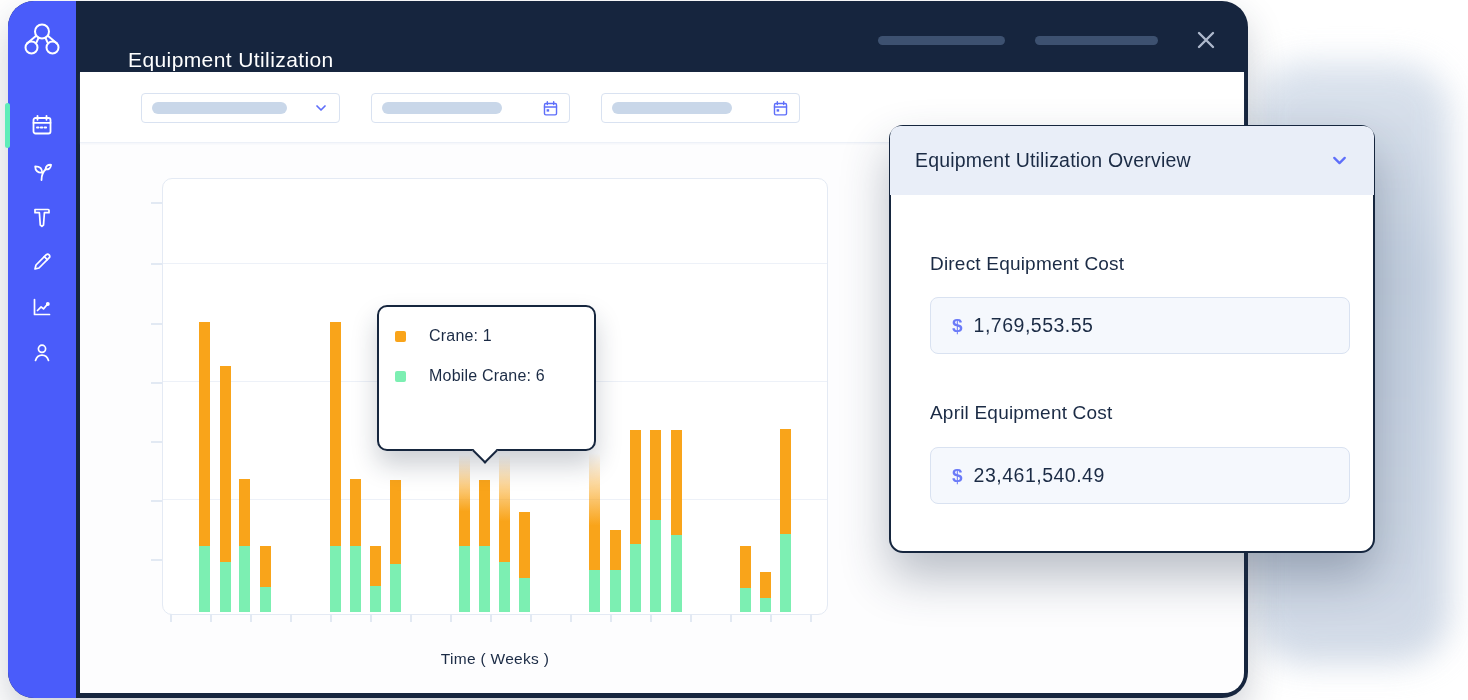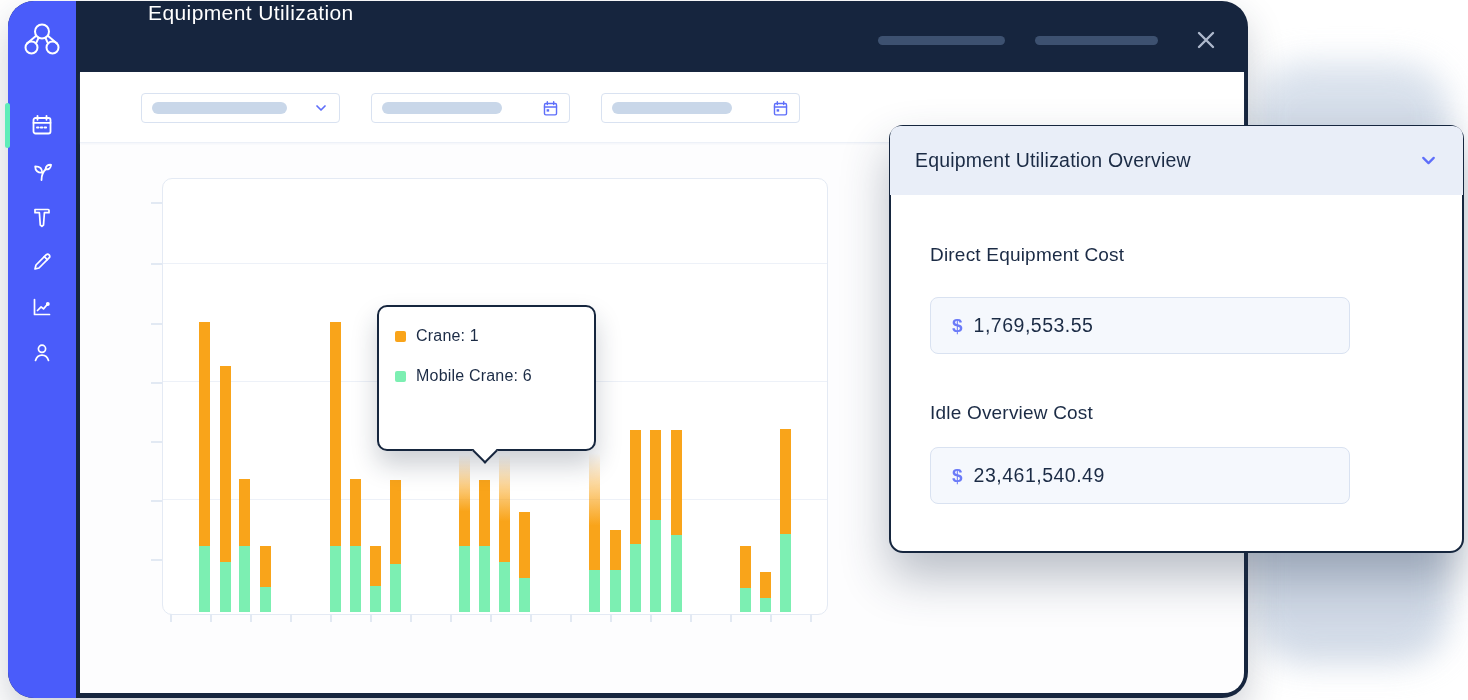--- a/index.html
+++ b/index.html
@@ -13,21 +13,21 @@
           filter:blur(16px); opacity:.85; }
 
   
   .dialog { position:absolute; left:8px; top:1px; width:1240px; height:697px;
             background:#16253E; border-radius:26px; box-shadow:0 16px 36px rgba(30,45,70,.22); }
 
   .content { position:absolute; left:72px; top:71px; right:4px; bottom:5px;
              background:#fdfdfe; border-radius:0 0 20px 0; overflow:hidden; }
 
   
-  .dlg-header { position:absolute; left:80px; top:0; right:0; height:71px; display:flex; align-items:flex-start; }
+  .dlg-header { position:absolute; left:60px; top:0; right:0; height:71px; display:flex; align-items:flex-end; }
   .dlg-title { margin-left:60px; font-size:21px; letter-spacing:.4px; color:#fff; font-weight:500; }
   .hskel { position:absolute; top:35px; height:9px; border-radius:5px; background:#3D5170; }
   .hskel.a { left:870px; width:127px; }
   .hskel.b { left:1027px; width:123px; }
   .close-btn { position:absolute; left:1186px; top:27px; width:24px; height:24px; cursor:pointer; }
 
   
   .sidebar { position:absolute; left:0; top:0; width:68px; height:697px; background:#4A5CFA;
              border-radius:26px 0 0 26px; }
   .logo { position:absolute; left:14px; top:18px; }
@@ -58,39 +58,39 @@
   .xlabel { position:absolute; left:162px; top:650px; width:666px; text-align:center;
             font-size:15.5px; font-weight:500; letter-spacing:.3px; color:#1B2B45; }
 
   
   .tooltip { position:absolute; left:377px; top:305px; width:219px; height:146px; background:#fff;
              border:2.5px solid #16263E; border-radius:10px; box-shadow:0 14px 26px rgba(23,37,60,.22); }
   .tt-head { height:43px; background:#16263E; border-radius:6px 6px 0 0; display:flex; align-items:center;
              gap:12px; padding:0 0 0 13px; margin:-1px; }
   .tt-date { font-size:13.5px; letter-spacing:.3px; color:#E3E9F2; }
   .tt-body { padding:20px 16px 0 16px; }
-  .tt-row { display:flex; align-items:center; gap:10px; margin-bottom:22px; }
+  .tt-row { display:flex; align-items:center; gap:23px; margin-bottom:22px; }
   .tt-swatch { width:11px; height:11px; border-radius:2px; flex:none; }
   .tt-text { font-size:16px; font-weight:500; color:#1B2B45; letter-spacing:.2px; }
   .tt-tip { position:absolute; left:97px; bottom:-11px; width:18px; height:18px; background:#fff;
             border-right:2.5px solid #16263E; border-bottom:2.5px solid #16263E; transform:rotate(45deg); }
 
   
-  .panel { position:absolute; left:889px; top:125px; width:575px; height:428px; background:#fff;
+  .panel { position:absolute; left:889px; top:125px; width:486px; height:428px; background:#fff;
            border:2.5px solid #16263E; border-radius:14px; box-shadow:0 24px 48px rgba(40,55,80,.32); }
   .panel-head { height:69px; background:#E9EEF8; border-radius:10px 10px 0 0; margin:-1px -1px 0 -1px;
                 display:flex; align-items:center; justify-content:space-between; padding:0 24px 0 25px; cursor:pointer; }
   .panel-title { font-size:19.5px; font-weight:500; letter-spacing:.2px; color:#1B2B45; }
   .field-label { position:absolute; left:39px; font-size:19px; font-weight:500; letter-spacing:.2px; color:#1B2B45; }
   .field-input { position:absolute; left:39px; width:420px; height:57px; background:#F5F8FD;
                  border:1.5px solid #D9E2F1; border-radius:8px; display:flex; align-items:center;
                  padding-left:21px; gap:11px; }
   .cur { font-size:19px; font-weight:700; color:#6B7BF8; }
   .amount { font-size:19.5px; font-weight:500; letter-spacing:.5px; color:#1B2B45; }
-  .lbl1 { top:117px; } .inp1 { top:170px; }
+  .lbl1 { top:126px; } .inp1 { top:170px; }
   .lbl2 { top:275px; } .inp2 { top:320px; }
 
   svg { display:block; }
 </style>
 </head>
 <body>
 
 <div class="stage">
 
   <div class="halo"></div>
@@ -297,20 +297,21 @@
       <div class="xtick" style="left: 770px;"></div>
       <div class="xtick" style="left: 810px;"></div>
       <div class="ytick" style="top: 202px;"></div>
       <div class="ytick" style="top: 263px;"></div>
       <div class="ytick" style="top: 323px;"></div>
       <div class="ytick" style="top: 382px;"></div>
       <div class="ytick" style="top: 441px;"></div>
       <div class="ytick" style="top: 500px;"></div>
       <div class="ytick" style="top: 559px;"></div>
     </div>
+  <div class="xlabel">Time ( Weeks )</div>
 
   <div class="tooltip">
     <div class="tt-body" id="tt-body">
         <div class="tt-row">
           <span class="tt-swatch" style="background: rgb(249, 164, 26);"></span>
           <span class="tt-text">Crane: 1</span>
         </div>
         <div class="tt-row">
           <span class="tt-swatch" style="background: rgb(124, 239, 178);"></span>
           <span class="tt-text">Mobile Crane: 6</span>
@@ -324,20 +325,20 @@
       <span class="panel-title">Equipment Utilization Overview</span>
       <svg width="21" height="21" viewBox="0 0 24 24" fill="none" stroke="#5E6EFA" stroke-width="2.6" stroke-linecap="round" stroke-linejoin="round">
         <path d="M6 9l6 6 6-6"></path>
       </svg>
     </div>
     <div class="field-label lbl1">Direct Equipment Cost</div>
     <div class="field-input inp1">
       <span class="cur">$</span>
       <span class="amount">1,769,553.55</span>
     </div>
-    <div class="field-label lbl2">Idle Overview Cost</div>
+    <div class="field-label lbl2">April Equipment Cost</div>
     <div class="field-input inp2">
       <span class="cur">$</span>
       <span class="amount">23,461,540.49</span>
     </div>
   </div>
 
 </div>
 
 </body></html>

